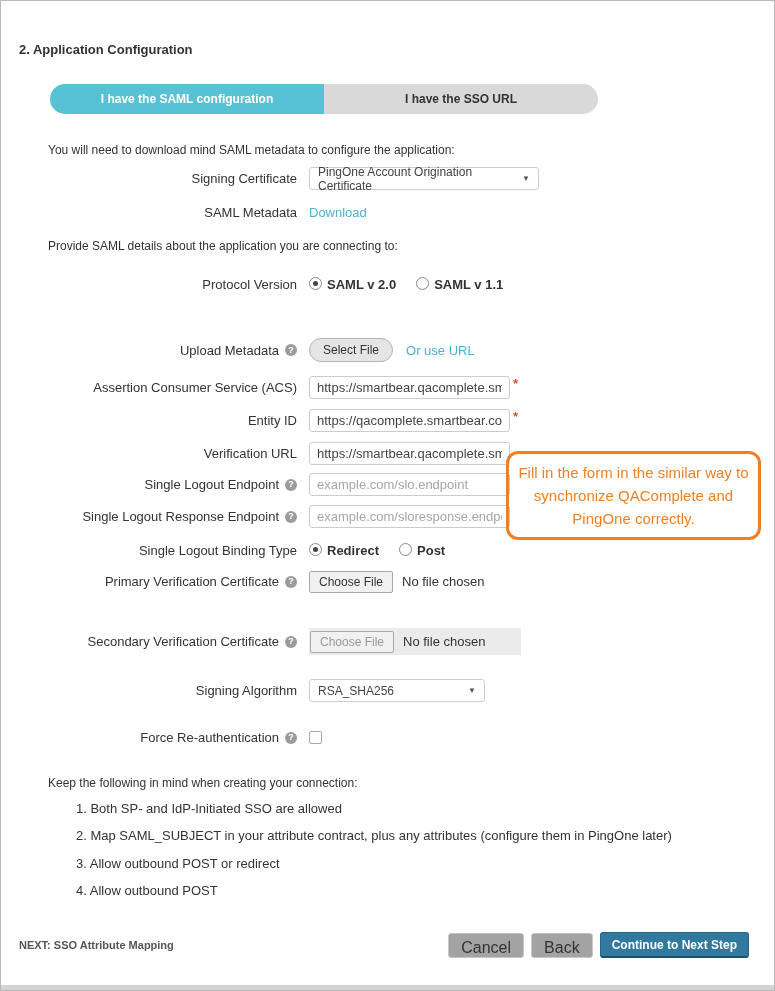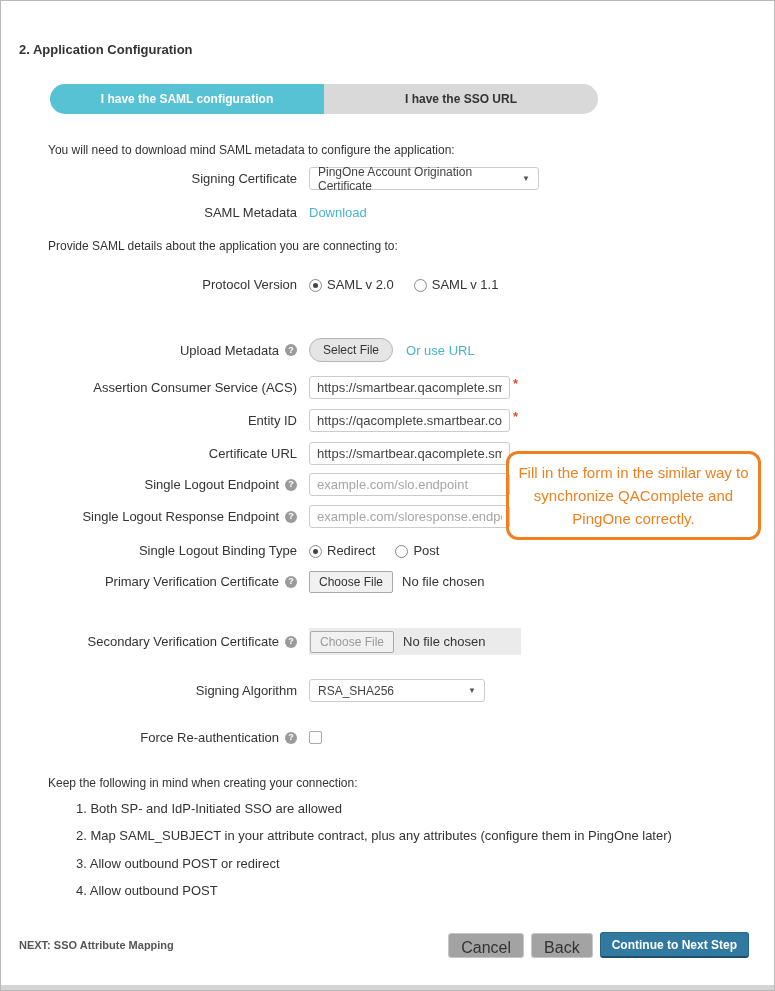--- a/index.html
+++ b/index.html
@@ -53,21 +53,21 @@
   .text-input::placeholder { color:#a6a6a6; }
   .req { color:#e2492f; font-size:13px; font-weight:bold; margin-left:3px; position:relative; top:-4px; }
   .select {
     height:23px; padding:0 8px; display:flex; align-items:center;
     border:1px solid #ccc; border-radius:3px; background:#fff;
     font-size:12px; color:#444; cursor:pointer; justify-content:space-between;
   }
   .select .caret { font-size:8px; color:#555; margin-left:12px; }
   .link { font-size:13px; color:#4ab3cd; text-decoration:none; cursor:pointer; }
   
-  .radio { display:flex; align-items:flex-end; cursor:pointer; }
+  .radio { display:flex; align-items:flex-start; cursor:pointer;font-weight:bold; }
   .radio + .radio { margin-left:20px; }
   .rdot {
     width:13px; height:13px; border-radius:50%;
     border:1px solid #8a8a8a; background:#fdfdfd;
     display:inline-flex; align-items:center; justify-content:center;
     margin-right:5px; flex:0 0 13px;
   }
   .rdot.checked::after { content:""; width:5px; height:5px; border-radius:50%; background:#444; }
   .radio-label { font-size:13px; color:#333; }
   .checkbox {
@@ -177,21 +177,21 @@
 
   <div class="row" style="top:408px;height:23px;">
     <div class="lbl">Entity ID</div>
     <div class="ctrl">
       <input class="text-input" type="text" value="https://qacomplete.smartbear.com" style="">
       <span class="req">*</span>
     </div>
   </div>
 
   <div class="row" style="top:441px;height:23px;">
-    <div class="lbl">Certificate URL</div>
+    <div class="lbl">Verification URL</div>
     <div class="ctrl">
       <input class="text-input" type="text" value="https://smartbear.qacomplete.smartbea" style="">
     </div>
   </div>
 
   <div class="row" style="top:472px;height:23px;">
     <div class="lbl">
       <span>Single Logout Endpoint</span>
       <span class="help">?</span>
     </div>

